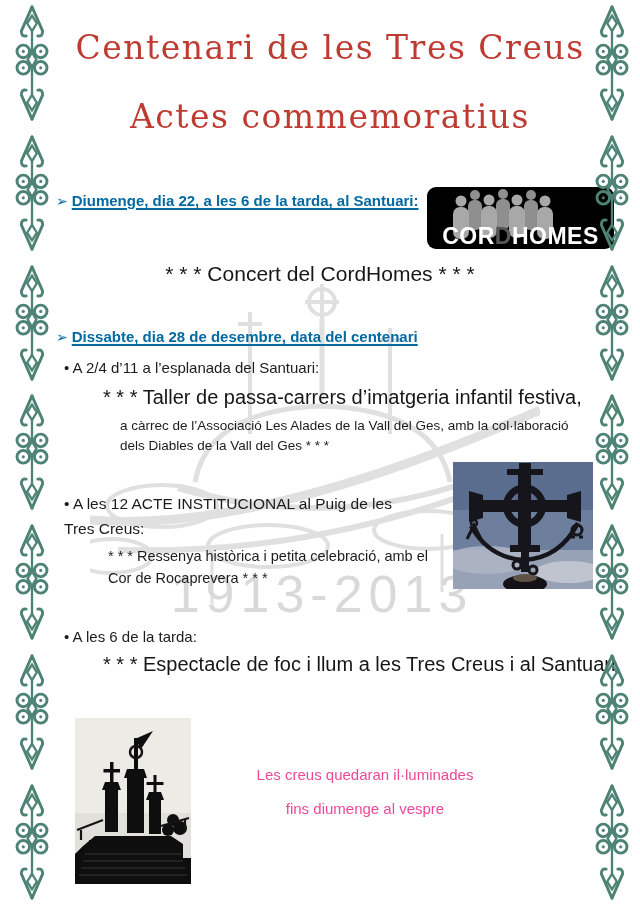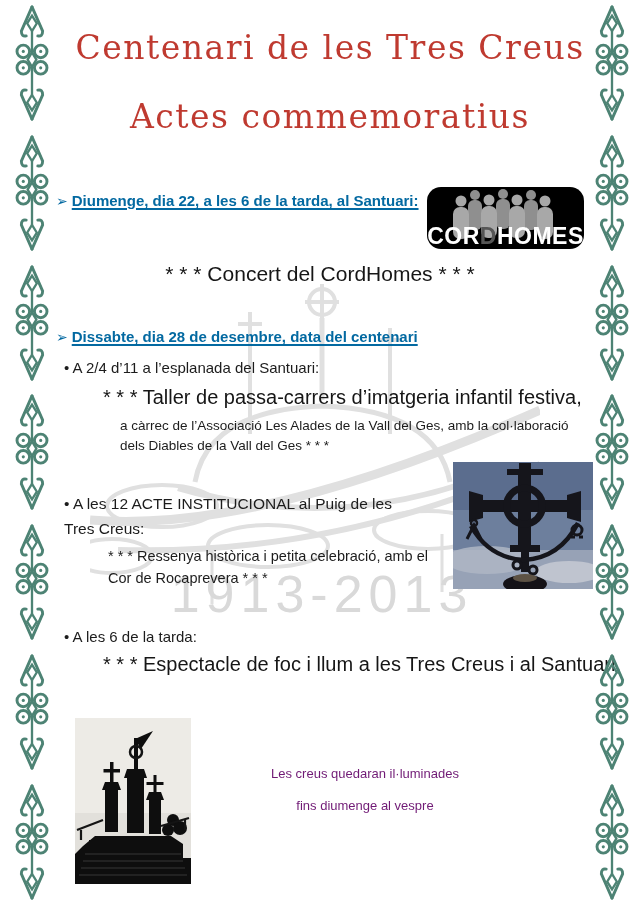--- a/index.html
+++ b/index.html
@@ -20,31 +20,31 @@
   .hd{position:absolute;left:56px;font-size:15px;font-weight:bold;color:#0369a1;}
   .hd .u{text-decoration:underline;text-decoration-thickness:1.5px;text-underline-offset:2px;}
   .arrow{font-weight:normal;margin-right:4px;font-size:14px;}
   
   .line{position:absolute;white-space:nowrap;}
   .intro{font-size:15px;color:#1c1c1c;}
   .headline{font-size:20px;color:#161616;}
   .detail{font-size:13.5px;color:#1c1c1c;}
   .concert{left:0;width:100%;text-align:center;font-size:21px;color:#161616;margin-top:8px;}
   
-  .logo{position:absolute;left:427px;top:187px;width:157px;height:62px;background:#000;border-radius:14px;}
+  .logo{position:absolute;left:427px;top:187px;width:187px;height:62px;background:#000;border-radius:9px;}
   .logo svg{position:absolute;left:0;top:0;}
   .logo-text{position:absolute;left:0;bottom:1px;width:100%;text-align:center;color:#fff;
              font-weight:bold;font-size:23px;letter-spacing:0.5px;line-height:1;}
   .logo-d{color:#565656;}
   
   .photo{position:absolute;line-height:0;}
   .photo-cross{left:453px;top:462px;}
   .photo-monument{left:75px;top:718px;}
   
-  .footer{position:absolute;left:225px;top:766px;width:280px;text-align:center;font-size:13px;color:#701a75;}
+  .footer{position:absolute;left:225px;top:766px;width:280px;text-align:center;font-size:15px;color:#ec4899;}
   .footer p{margin:0 0 17px 0;}
   .wrap2{white-space:normal;width:358px;line-height:25px;font-size:15.5px;}
 </style>
 </head>
 <body>
 
 <div class="page">
 
   <div class="border border-left">
     <svg width="44" height="118" viewBox="0 0 44 122">

